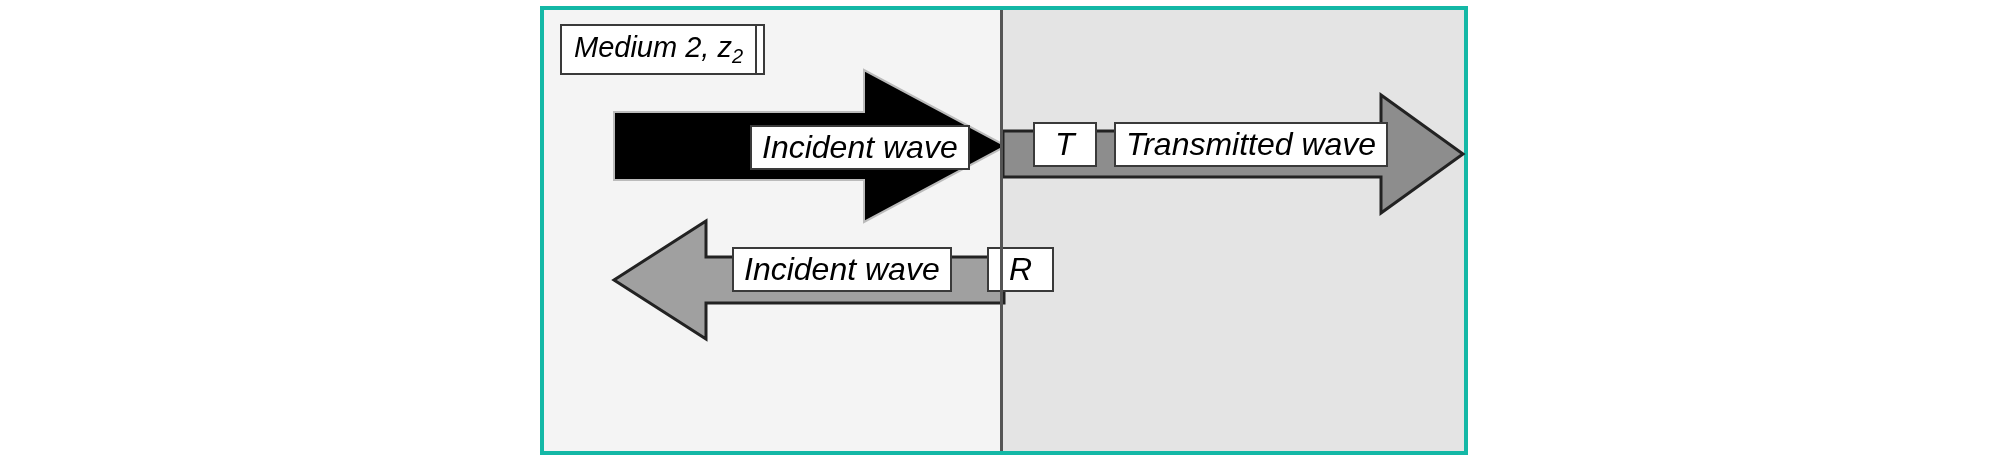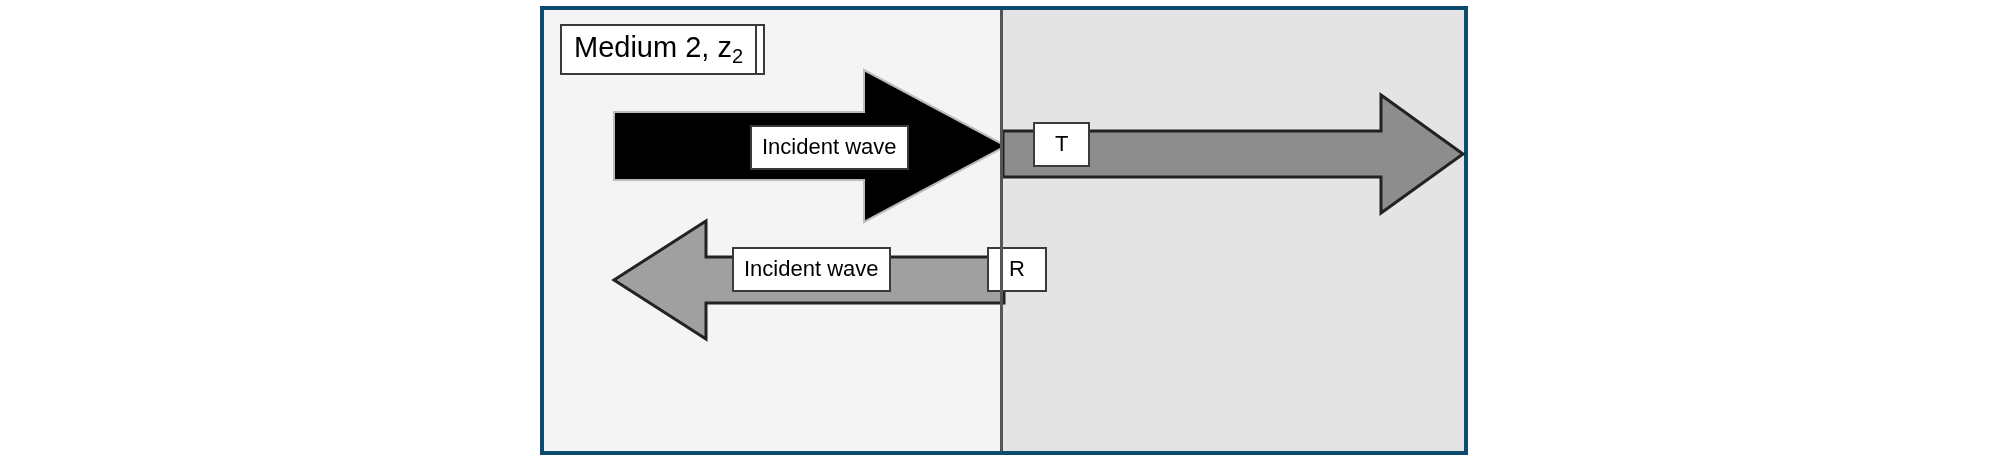--- a/index.html
+++ b/index.html
@@ -22,22 +22,23 @@
   }
 
   
   .diagram-frame {
     position: absolute;
     left: 540px;
     top: 6px;
     width: 928px;
     height: 449px;
     box-sizing: border-box;
-    border: 4px solid #0c4a6e;
+    border: 4px solid #14b8a6;
     background: #f4f4f4;
+    font-style: italic;
   }
 
   
   .medium-panel {
     position: absolute;
     top: 0;
     bottom: 0;
     box-sizing: border-box;
   }
   .medium-1 {
@@ -94,21 +95,21 @@
   #incident-arrow  { left: 70px;  top: 60px;  }
   #transmitted-arrow { left: 459px; top: 85px; }
   #reflected-arrow { left: 70px;  top: 211px; }
 
   
   .wave-label {
     position: absolute;
     box-sizing: border-box;
     background: #ffffff;
     border: 2px solid #3a3a3a;
-    font-size: 22px;
+    font-size: 32px;
     line-height: 32px;
     color: #000000;
     white-space: nowrap;
     text-align: center;
     padding: 4px 10px 5px 10px;
     z-index: 30;
   }
 
   .label-incident    { left: 206px; top: 115px; }
   .label-coef-t      { left: 489px; top: 112px; padding-left: 20px; padding-right: 20px; }
@@ -145,19 +146,20 @@
     </div>
 
     <div class="medium-label medium-label-2">
       <span>Medium 2, z</span><sub>2</sub>
     </div>
 
     <div class="wave-label label-incident">Incident wave</div>
 
     <div class="wave-label label-coef-t">T</div>
 
+    <div class="wave-label label-transmitted">Transmitted wave</div>
 
     <div class="wave-label label-reflected">Incident wave</div>
 
     <div class="wave-label label-coef-r">R</div>
 
   </div>
 </div>
 
 </body></html>

